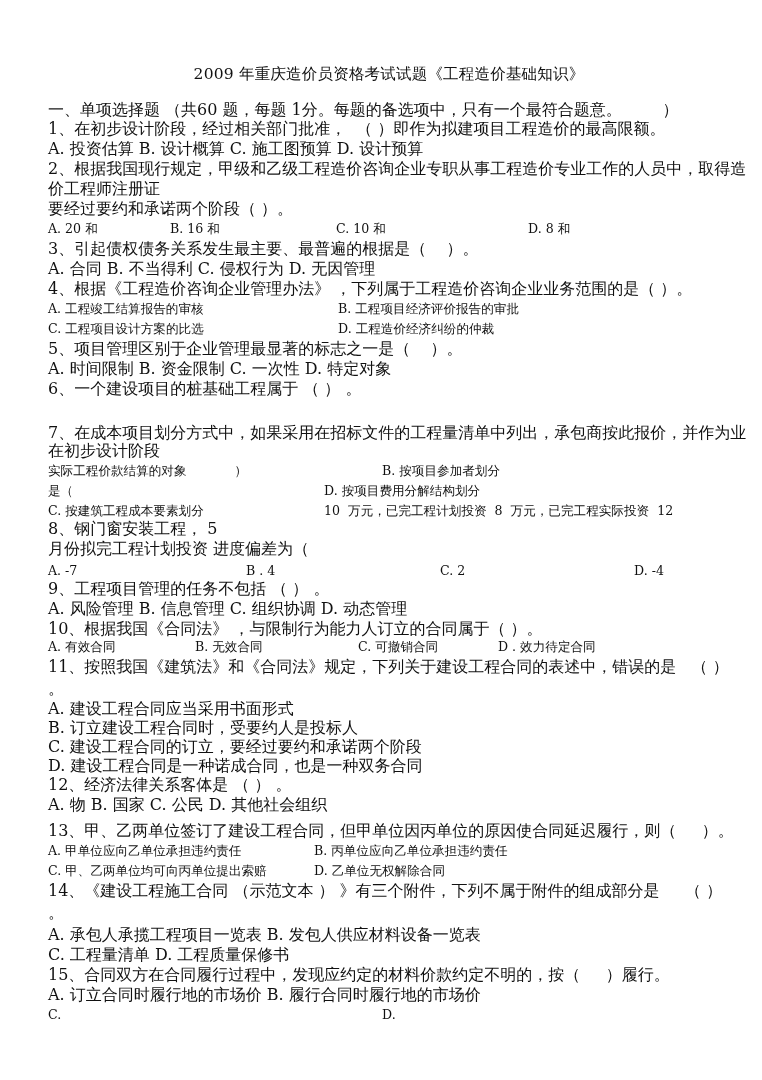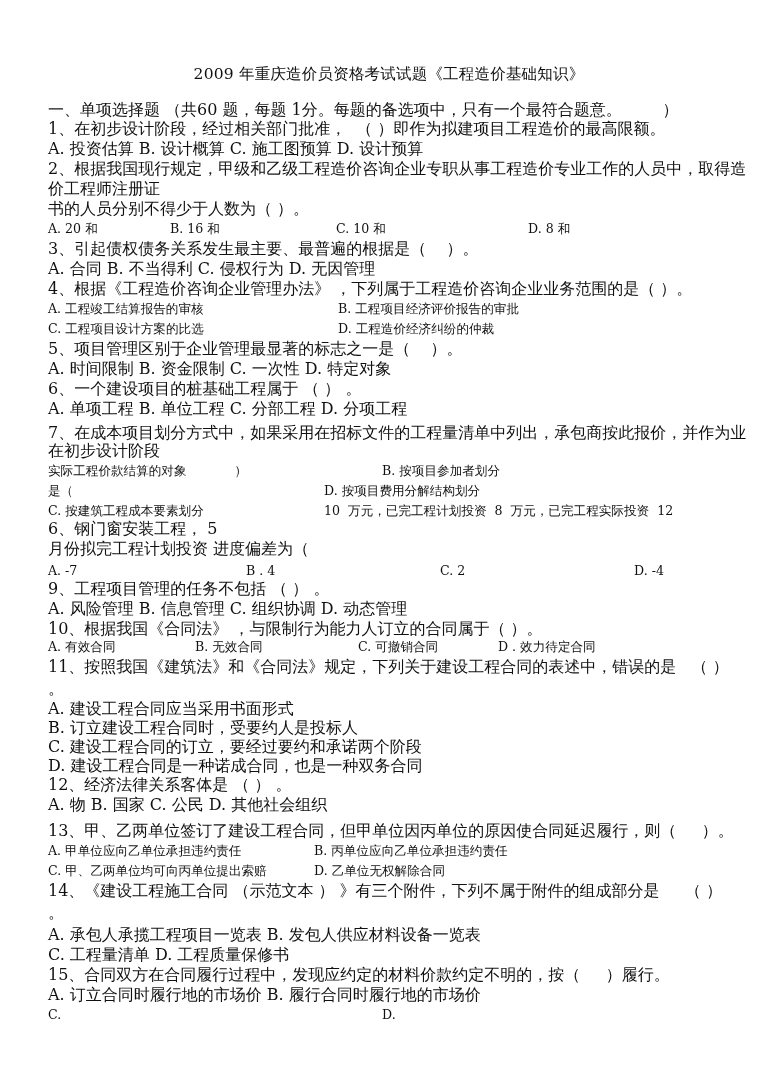--- a/index.html
+++ b/index.html
@@ -16,51 +16,50 @@
 <div class="page">
   <div class="title">2009 年重庆造价员资格考试试题《工程造价基础知识》</div>
 
   <div class="ln" style="top:101px">一、单项选择题 （共60 题，每题 1分。每题的备选项中，只有一个最符合题意。        ）</div>
 
   <div class="ln" style="top:120px">1、在初步设计阶段，经过相关部门批准，  （ ）即作为拟建项目工程造价的最高限额。</div>
   <div class="ln" style="top:140px">A. 投资估算 B. 设计概算 C. 施工图预算 D. 设计预算</div>
 
   <div class="ln" style="top:160px">2、根据我国现行规定，甲级和乙级工程造价咨询企业专职从事工程造价专业工作的人员中，取得造</div>
   <div class="ln" style="top:180px">价工程师注册证</div>
-  <div class="ln" style="top:200px">书的人员分别不得少于人数为（ ）。</div>
+  <div class="ln" style="top:200px">要经过要约和承诺两个阶段（ ）。</div>
   <div class="col" style="top:220px;left:40px">A. 20 和</div>
   <div class="col" style="top:220px;left:162px">B. 16 和</div>
   <div class="col" style="top:220px;left:328px">C. 10 和</div>
   <div class="col" style="top:220px;left:520px">D. 8 和</div>
 
   <div class="ln" style="top:240px">3、引起债权债务关系发生最主要、最普遍的根据是（    ）。</div>
   <div class="ln" style="top:260px">A. 合同 B. 不当得利 C. 侵权行为 D. 无因管理</div>
 
   <div class="ln" style="top:280px">4、根据《工程造价咨询企业管理办法》 ，下列属于工程造价咨询企业业务范围的是（ ）。</div>
   <div class="col" style="top:300px;left:40px">A. 工程竣工结算报告的审核</div>
   <div class="col" style="top:300px;left:330px">B. 工程项目经济评价报告的审批</div>
   <div class="col" style="top:320px;left:40px">C. 工程项目设计方案的比选</div>
   <div class="col" style="top:320px;left:330px">D. 工程造价经济纠纷的仲裁</div>
 
   <div class="ln" style="top:340px">5、项目管理区别于企业管理最显著的标志之一是（    ）。</div>
   <div class="ln" style="top:360px">A. 时间限制 B. 资金限制 C. 一次性 D. 特定对象</div>
 
   <div class="ln" style="top:380px">6、一个建设项目的桩基础工程属于 （ ） 。</div>
-  <div class="ln" style="top:400px">A. 单项工程 B. 单位工程 C. 分部工程 D. 分项工程</div>
 
   <div class="ln" style="top:424px">7、在成本项目划分方式中，如果采用在招标文件的工程量清单中列出，承包商按此报价，并作为业</div>
   <div class="ln" style="top:442px">在初步设计阶段</div>
   <div class="col" style="top:462px;left:40px">实际工程价款结算的对象            ）</div>
   <div class="col" style="top:462px;left:374px">B. 按项目参加者划分</div>
   <div class="col" style="top:482px;left:40px">是（</div>
   <div class="col" style="top:482px;left:316px">D. 按项目费用分解结构划分</div>
   <div class="col" style="top:502px;left:40px">C. 按建筑工程成本要素划分</div>
   <div class="col" style="top:502px;left:316px">10  万元，已完工程计划投资  8  万元，已完工程实际投资  12</div>
 
-  <div class="ln" style="top:520px">6、钢门窗安装工程， 5</div>
+  <div class="ln" style="top:520px">8、钢门窗安装工程， 5</div>
   <div class="ln" style="top:540px">月份拟完工程计划投资 进度偏差为（</div>
   <div class="col" style="top:562px;left:40px">A. -7</div>
   <div class="col" style="top:562px;left:238px">B . 4</div>
   <div class="col" style="top:562px;left:432px">C. 2</div>
   <div class="col" style="top:562px;left:626px">D. -4</div>
 
   <div class="ln" style="top:580px">9、工程项目管理的任务不包括 （ ） 。</div>
   <div class="ln" style="top:600px">A. 风险管理 B. 信息管理 C. 组织协调 D. 动态管理</div>
 
   <div class="ln" style="top:620px">10、根据我国《合同法》 ，与限制行为能力人订立的合同属于（ ）。</div>

